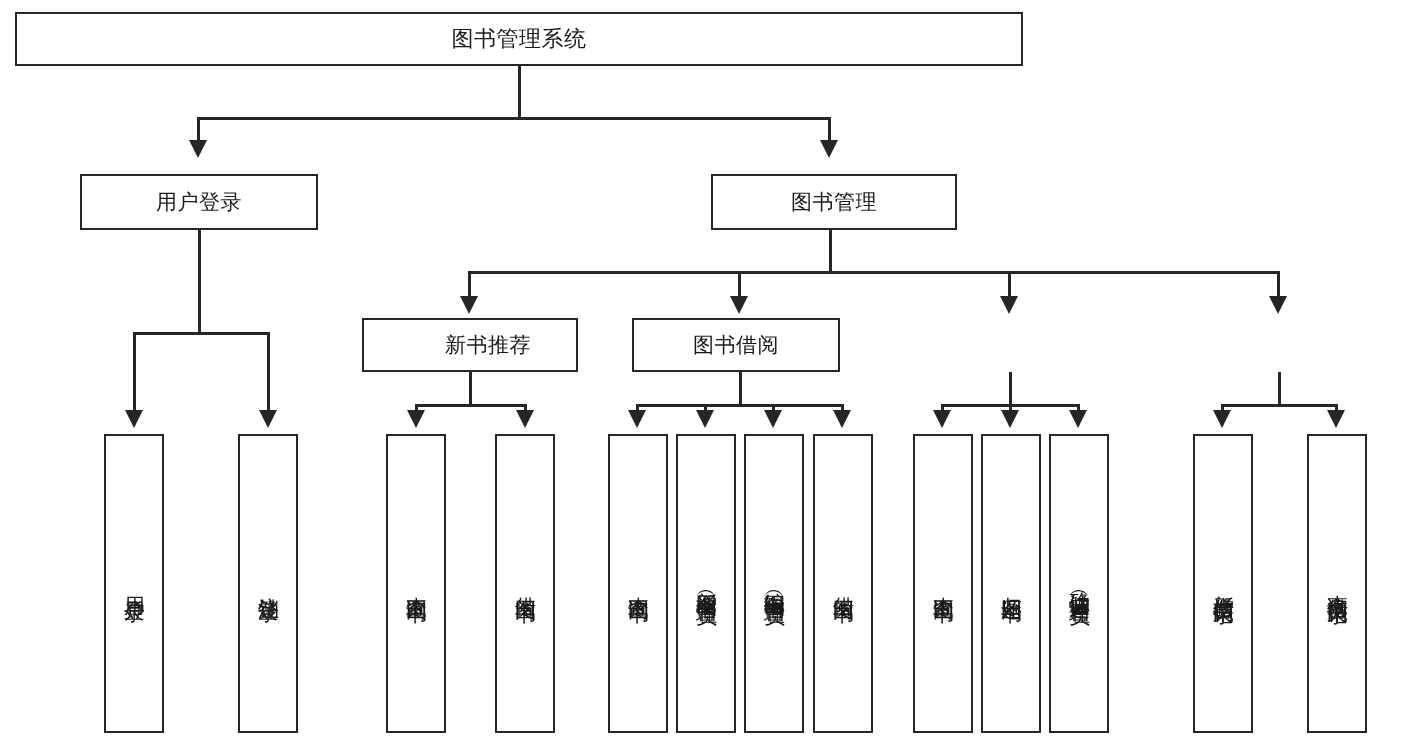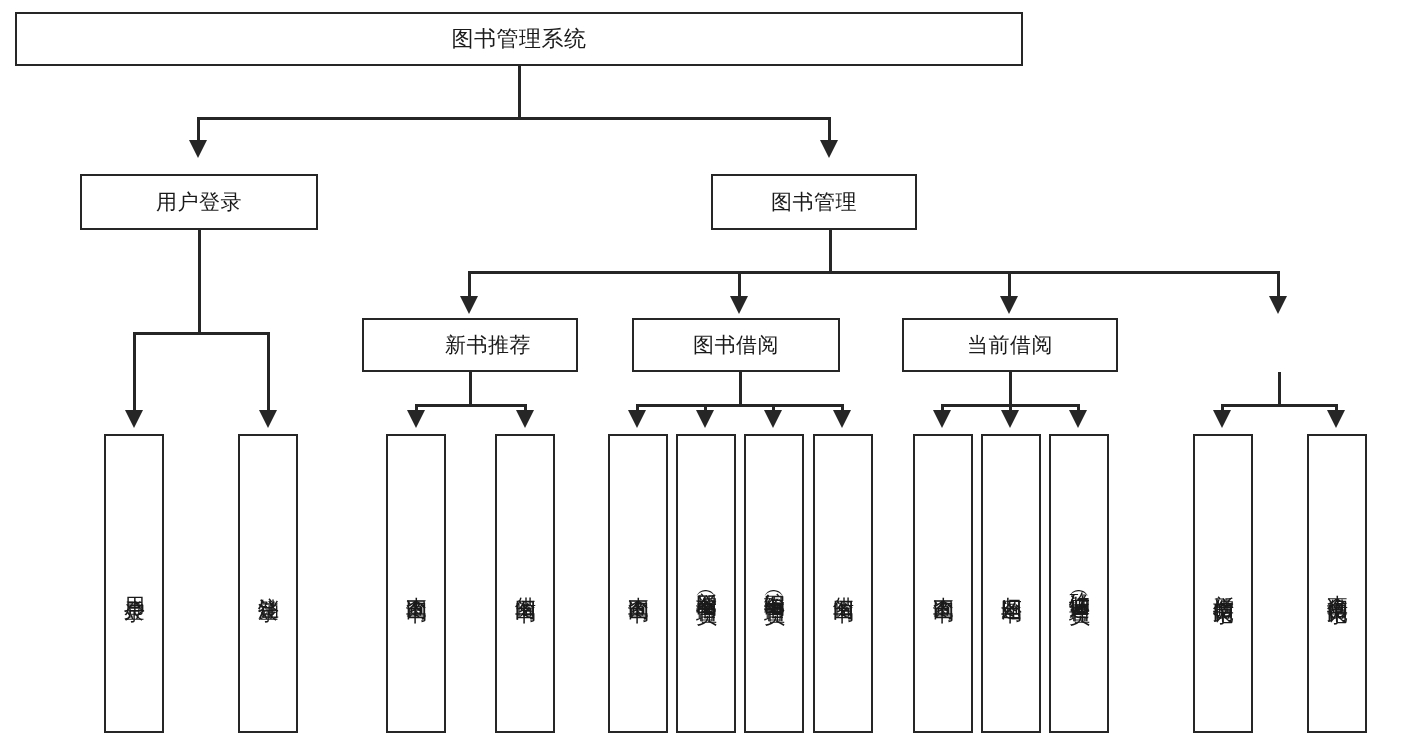--- a/index.html
+++ b/index.html
@@ -104,21 +104,21 @@
   <div class="vline" style="left: 197px; top: 117px; width: 3px; height: 28px; background: rgb(38, 38, 38);"></div>
   <div class="arrow" style="left: 189px; top: 140px; border-top-color: rgb(38, 38, 38);"></div>
 
   <div class="vline" style="left: 828px; top: 117px; width: 3px; height: 28px; background: rgb(38, 38, 38);"></div>
   <div class="arrow" style="left: 820px; top: 140px; border-top-color: rgb(38, 38, 38);"></div>
 
   <div class="node h" style="left: 80px; top: 174px; width: 238px; height: 56px; border-color: rgb(38, 38, 38); background: rgb(255, 255, 255); color: rgb(26, 26, 26);">
     <span class="lbl">用户登录</span>
   </div>
 
-  <div class="node h" style="left: 711px; top: 174px; width: 206px; height: 56px; border-color: rgb(38, 38, 38); background: rgb(255, 255, 255); color: rgb(26, 26, 26);">
+  <div class="node h" style="left: 711px; top: 174px; width: 246px; height: 56px; border-color: rgb(38, 38, 38); background: rgb(255, 255, 255); color: rgb(26, 26, 26);">
     <span class="lbl">图书管理</span>
   </div>
 
   <div class="vline" style="left: 198px; top: 230px; width: 3px; height: 104px; background: rgb(38, 38, 38);"></div>
   <div class="hline" style="left: 133px; top: 332px; width: 137px; height: 3px; background: rgb(38, 38, 38);"></div>
   <div class="vline" style="left: 133px; top: 332px; width: 3px; height: 83px; background: rgb(38, 38, 38);"></div>
   <div class="arrow" style="left: 125px; top: 410px; border-top-color: rgb(38, 38, 38);"></div>
   <div class="vline" style="left: 267px; top: 332px; width: 3px; height: 83px; background: rgb(38, 38, 38);"></div>
   <div class="arrow" style="left: 259px; top: 410px; border-top-color: rgb(38, 38, 38);"></div>
 
@@ -132,23 +132,20 @@
   <div class="arrow" style="left: 1000px; top: 296px; border-top-color: rgb(38, 38, 38);"></div>
   <div class="vline" style="left: 1277px; top: 271px; width: 3px; height: 28px; background: rgb(38, 38, 38);"></div>
   <div class="arrow" style="left: 1269px; top: 296px; border-top-color: rgb(38, 38, 38);"></div>
 
   <div class="node h" style="left: 362px; top: 318px; width: 216px; height: 54px; border-color: rgb(38, 38, 38); background: rgb(255, 255, 255); color: rgb(26, 26, 26); padding-left: 36px;">
     <span class="lbl">新书推荐</span>
   </div>
   <div class="node h" style="left: 632px; top: 318px; width: 208px; height: 54px; border-color: rgb(38, 38, 38); background: rgb(255, 255, 255); color: rgb(26, 26, 26);">
     <span class="lbl">图书借阅</span>
   </div>
-  <div class="node h" style="left: 902px; top: 318px; width: 216px; height: 54px; border-color: rgb(38, 38, 38); background: rgb(255, 255, 255); color: rgb(26, 26, 26);">
-    <span class="lbl">当前借阅</span>
-  </div>
 
   <div class="vline" style="left: 469px; top: 372px; width: 3px; height: 34px; background: rgb(38, 38, 38);"></div>
   <div class="hline" style="left: 415px; top: 404px; width: 112px; height: 3px; background: rgb(38, 38, 38);"></div>
   <div class="vline" style="left: 415px; top: 404px; width: 3px; height: 12px; background: rgb(38, 38, 38);"></div>
   <div class="arrow" style="left: 407px; top: 410px; border-top-color: rgb(38, 38, 38);"></div>
   <div class="vline" style="left: 524px; top: 404px; width: 3px; height: 12px; background: rgb(38, 38, 38);"></div>
   <div class="arrow" style="left: 516px; top: 410px; border-top-color: rgb(38, 38, 38);"></div>
 
   <div class="vline" style="left: 739px; top: 372px; width: 3px; height: 34px; background: rgb(38, 38, 38);"></div>
   <div class="hline" style="left: 636px; top: 404px; width: 208px; height: 3px; background: rgb(38, 38, 38);"></div>

